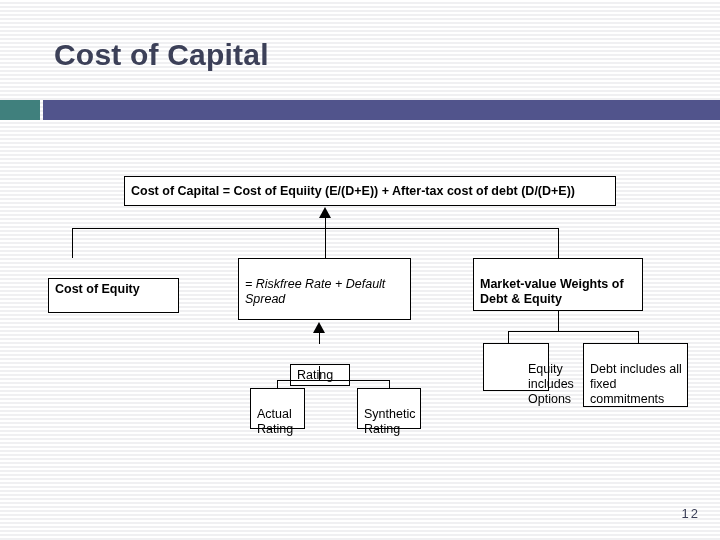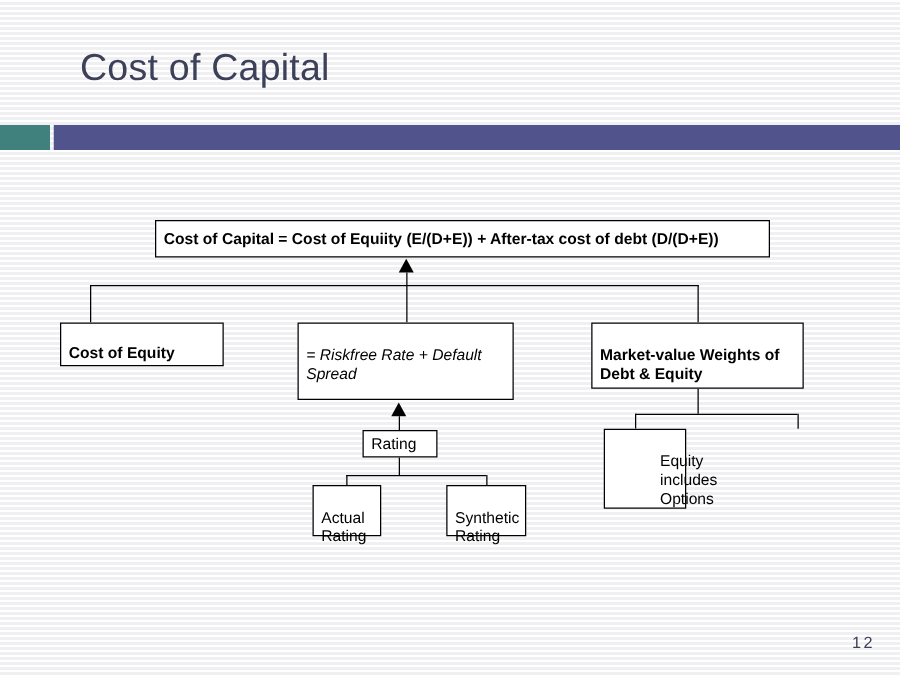--- a/index.html
+++ b/index.html
@@ -25,24 +25,24 @@
       #ffffff 2px,
       #f0f0f2 2px,
       #f0f0f2 4px
     );
     overflow: hidden;
   }
 
   
   #title {
     position: absolute;
-    left: 64px;
+    left: 54px;
     top: 38px;
     font-size: 30px;
-    font-weight: normal;
+    font-weight: bold;
     color: #3c4058;
     letter-spacing: 0.2px;
     white-space: nowrap;
   }
 
   
   #accent-block {
     position: absolute;
     left: 0px;
     top: 100px;
@@ -70,21 +70,22 @@
     line-height: 15px;
     padding: 3px 5px 2px 6px;
     white-space: pre-line;
   }
   .box.bold { font-weight: bold; }
   .box .hdr { font-weight: bold; display: block; }
   .box .sub { font-weight: normal; display: block; font-style: italic; }
   .box.center {
     text-align: left;
     display: flex;
-    align-items: flex-end;
+    align-items: flex-start;
+    margin-top: 20px;
   }
 
   .hline {
     position: absolute;
     height: 0;
     border-top: 1.6px solid #000000;
   }
   .vline {
     position: absolute;
     width: 0;
@@ -161,20 +162,23 @@
 
   <div class="box" style="left:357px; top:388px; width:64px; height:41px;">
     <span>Synthetic Rating</span>
   </div>
 
   <div class="vline" style="left:558px; top:311px; height:20px;"></div>
   <div class="hline" style="left:508px; top:331px; width:130px;"></div>
   <div class="vline" style="left:508px; top:331px; height:12px;"></div>
   <div class="vline" style="left:638px; top:331px; height:12px;"></div>
 
-  <div class="box" style="left:483px; top:343px; width:66px; height:64px;padding-left:44px;">
+  <div class="box" style="left:483px; top:343px; width:66px; height:48px;padding-left:44px;">
     <span>Equity includes Options</span>
   </div>
 
+  <div class="box" style="left:583px; top:343px; width:105px; height:64px;">
+    <span>Debt includes all fixed commitments</span>
+  </div>
 
   <div id="page-number">12</div>
 
 </div>
 
 </body></html>

